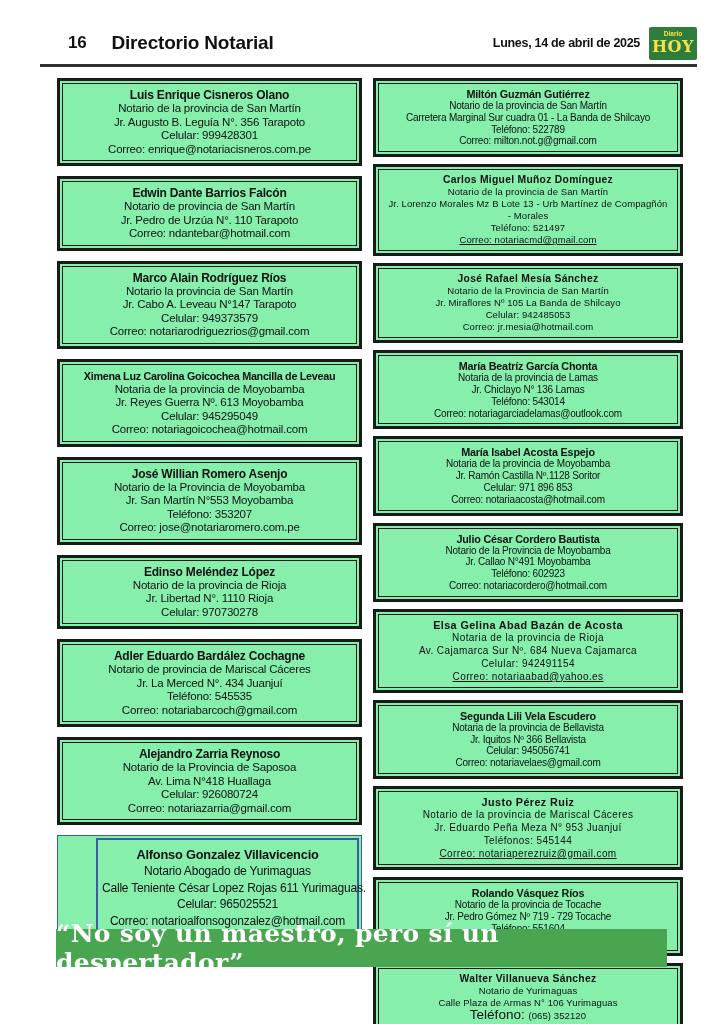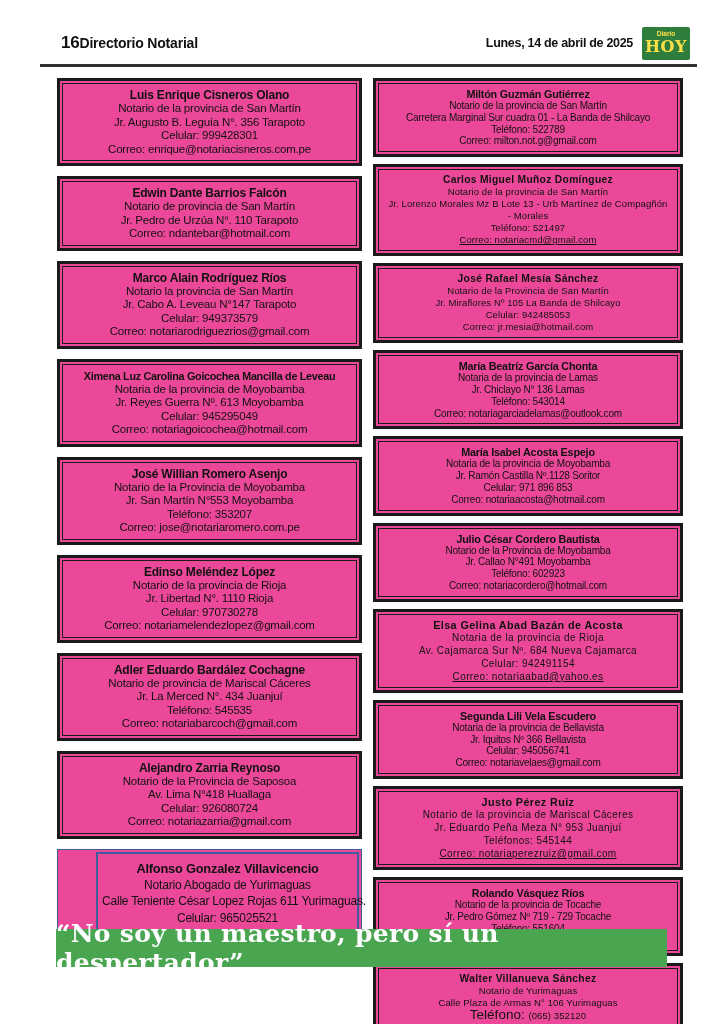--- a/index.html
+++ b/index.html
@@ -7,44 +7,44 @@
     position:relative;
     width:723px;height:1024px;
     background:#ffffff;
     margin:0 auto;
     font-family:"Liberation Sans",sans-serif;
     color:#111;
     overflow:hidden;
   }
   
   .header{
-    position:absolute;left:33px;top:24px;width:657px;height:38px;
+    position:absolute;left:40px;top:24px;width:657px;height:38px;
     display:flex;align-items:center;text-align:right;
   }
   .page-number{font-size:17px;font-weight:bold;margin-left:28px;letter-spacing:-.2px;}
-  .page-title{font-size:14px;font-weight:bold;margin-left:0;letter-spacing:-.2px;}
+  .page-title{font-size:19px;font-weight:bold;margin-left:25px;letter-spacing:-.2px;}
   .header-spacer{flex:1;}
   .date-label{font-size:12.5px;font-weight:bold;letter-spacing:-.3px;margin-right:9px;}
   .logo{
     width:48px;height:33px;background:var(--logo-green,#2e7d3c);
     border-radius:2px;display:flex;flex-direction:column;align-items:center;justify-content:center;
     color:#fde047;line-height:1;
   }
   .logo-top{font-size:6.5px;font-weight:bold;margin-bottom:1px;}
   .logo-main{font-size:16px;font-weight:bold;letter-spacing:.5px;font-family:"DejaVu Serif",serif;}
   .header-rule{
     position:absolute;left:40px;top:64px;width:657px;height:3px;background:#2f2f2f;
   }
   
   .columns{position:absolute;left:57px;top:78px;display:flex;gap:11px;align-items:flex-start;}
   .col{display:flex;flex-direction:column;}
   .col-left{width:305px;gap:10px;}
   .col-right{width:310px;gap:7px;}
   
-  .box{border:3px solid var(--ink,#1a1a1a);padding:2px;background:#ec4899;box-sizing:border-box;}
+  .box{border:3px solid var(--ink,#1a1a1a);padding:2px;background:#86efac;box-sizing:border-box;}
   .box-inner{border:1px solid var(--ink,#1a1a1a);padding:4px 4px;text-align:center;}
   .box.blue{border-width:1px;border-color:var(--blue,#3d5c9c);padding-left:38px;}
   .box.blue .box-inner{border-width:2px;border-color:var(--blue,#3d5c9c);padding:6px 4px;}
   .name{font-weight:bold;white-space:nowrap;}
   .line{white-space:nowrap;}
   .col-left .name{font-size:12px;line-height:14px;letter-spacing:-.2px;}
   .col-left .line{font-size:11.5px;line-height:13.5px;letter-spacing:-.2px;}
   .col-left .name-sm{font-size:10.8px;letter-spacing:-.3px;}
   .col-left .box.blue .name{font-size:12.8px;line-height:17px;}
   .col-left .box.blue .line{font-size:12px;line-height:16.5px;}
@@ -130,21 +130,20 @@
             <div class="line">Teléfono: 353207</div>
             <div class="line">Correo: jose@notariaromero.com.pe</div>
           </div>
         </div>
         <div class="box">
           <div class="box-inner">
             <div class="name">Edinso Meléndez López</div>
             <div class="line">Notario de la provincia de Rioja</div>
             <div class="line">Jr. Libertad N°. 1110 Rioja</div>
             <div class="line">Celular: 970730278</div>
-            <div class="line">Correo: notariamelendezlopez@gmail.com</div>
           </div>
         </div>
         <div class="box">
           <div class="box-inner">
             <div class="name">Adler Eduardo Bardález Cochagne</div>
             <div class="line">Notario de provincia de Mariscal Cáceres</div>
             <div class="line">Jr. La Merced N°. 434 Juanjuí</div>
             <div class="line">Teléfono: 545535</div>
             <div class="line">Correo: notariabarcoch@gmail.com</div>
           </div>

